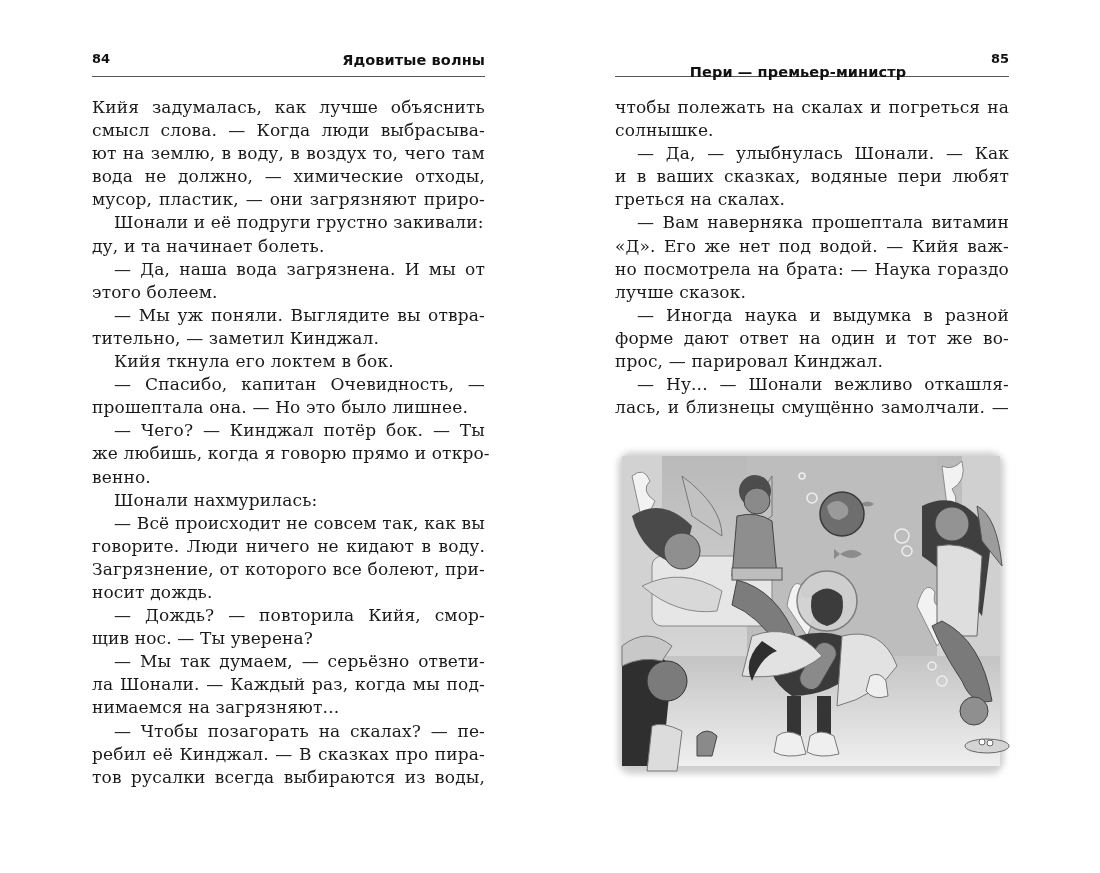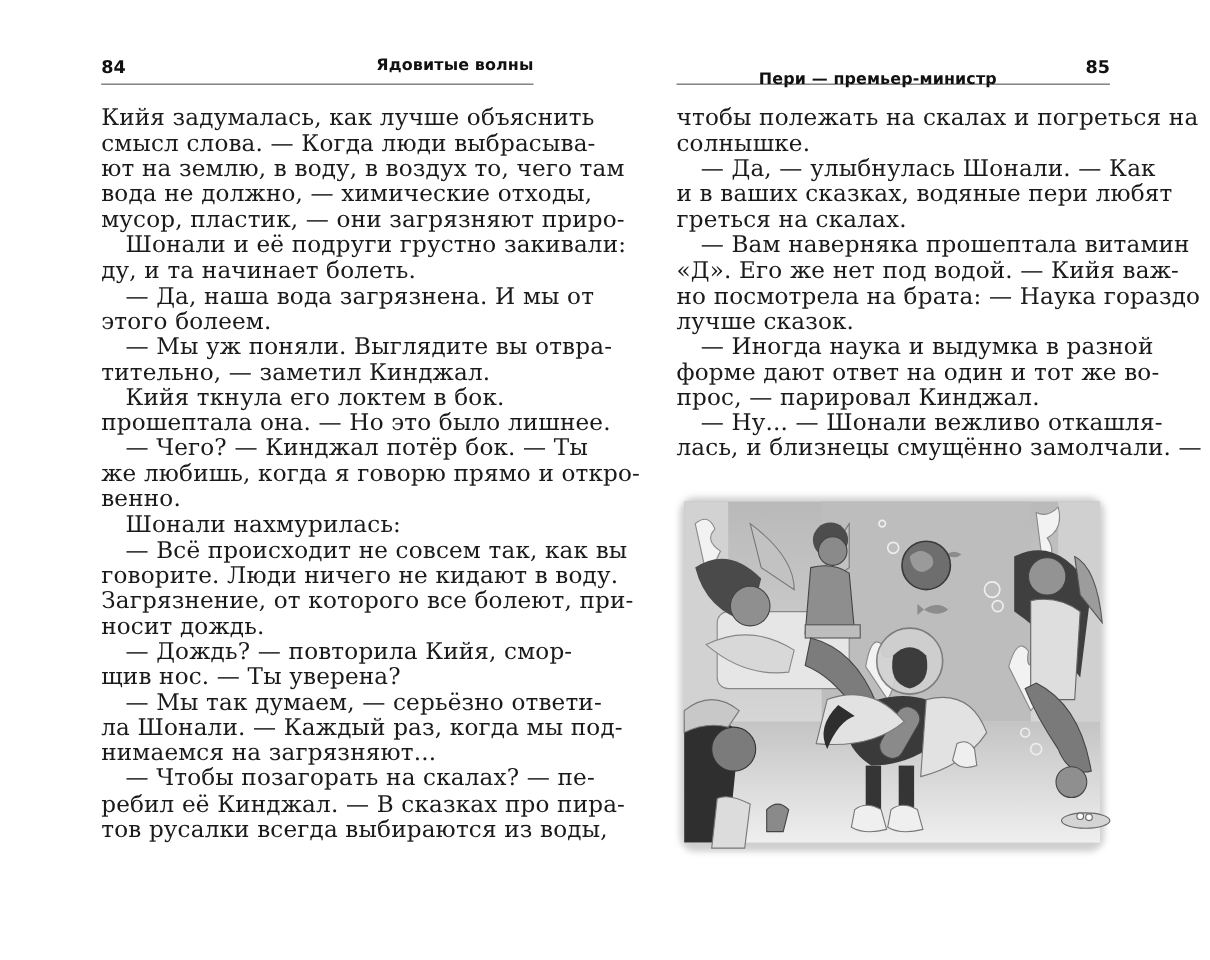--- a/index.html
+++ b/index.html
@@ -9,29 +9,29 @@
   }
   .page { position: absolute; top: 0; height: 873px; }
   .page.left { left: 92px; width: 393px; }
   .page.right { left: 615px; width: 394px; }
   .running-head {
     position: absolute; top: 48px; left: 0; right: 0; height: 28px;
     border-bottom: 1.3px solid #555;
     font-family: "DejaVu Sans", "Liberation Sans", sans-serif;
     font-weight: bold; font-size: 15px; color: #111;
   }
-  .folio { position: absolute; top: 3px; font-size: 16px; }
+  .folio { position: absolute; top: 3px; font-size: 13px; }
   .left .folio { left: 0; }
   .right .folio { right: 0; }
   .rh-title { position: absolute; top: 4px; font-size: 14.5px; letter-spacing: 0.1px; }
   .left .rh-title { left: 0; right: 0; text-align: right; padding-left: 8px; }
   .right .rh-title { left: 0; right: 0; text-align: center; padding-right: 28px; margin-top: 12px; }
   .text {
     position: absolute; top: 96px; left: 0; right: 0;
-    font-size: 21px; line-height: 23.1px; letter-spacing: 0.15px;
+    font-size: 17px; line-height: 23.1px; letter-spacing: 0.15px;
   }
   .line { display: block; white-space: nowrap; text-align: justify; text-align-last: justify; height: 23.1px; overflow: visible; }
   .line.last { text-align-last: left; }
   .line.indent { padding-left: 22px; }
   .illustration {
     position: absolute; left: 612px; top: 446px; width: 398px; height: 342px;
   }
   .illustration svg { width: 100%; height: 100%; display: block; }
 </style>
 </head>
@@ -48,20 +48,21 @@
       <span class="line">ют на землю, в воду, в воздух то, чего там</span>
       <span class="line">вода не должно, — химические отходы,</span>
       <span class="line">мусор, пластик, — они загрязняют приро-</span>
       <span class="line indent last">Шонали и её подруги грустно закивали:</span>
       <span class="line last">ду, и та начинает болеть.</span>
       <span class="line indent">— Да, наша вода загрязнена. И мы от</span>
       <span class="line last">этого болеем.</span>
       <span class="line indent">— Мы уж поняли. Выглядите вы отвра-</span>
       <span class="line last">тительно, — заметил Кинджал.</span>
       <span class="line indent last">Кийя ткнула его локтем в бок.</span>
+      <span class="line indent">— Спасибо, капитан Очевидность, —</span>
       <span class="line last">прошептала она. — Но это было лишнее.</span>
       <span class="line indent">— Чего? — Кинджал потёр бок. — Ты</span>
       <span class="line">же любишь, когда я говорю прямо и откро-</span>
       <span class="line last">венно.</span>
       <span class="line indent last">Шонали нахмурилась:</span>
       <span class="line indent">— Всё происходит не совсем так, как вы</span>
       <span class="line">говорите. Люди ничего не кидают в воду.</span>
       <span class="line">Загрязнение, от которого все болеют, при-</span>
       <span class="line last">носит дождь.</span>
       <span class="line indent">— Дождь? — повторила Кийя, смор-</span>

